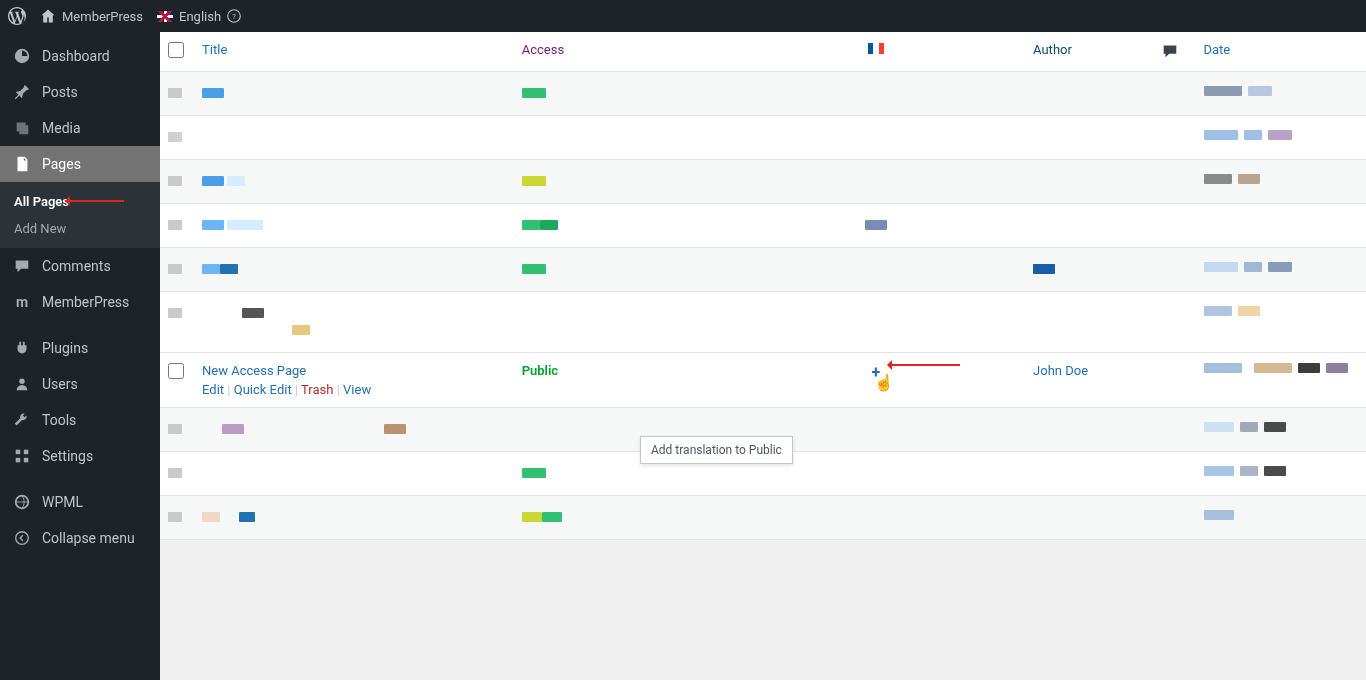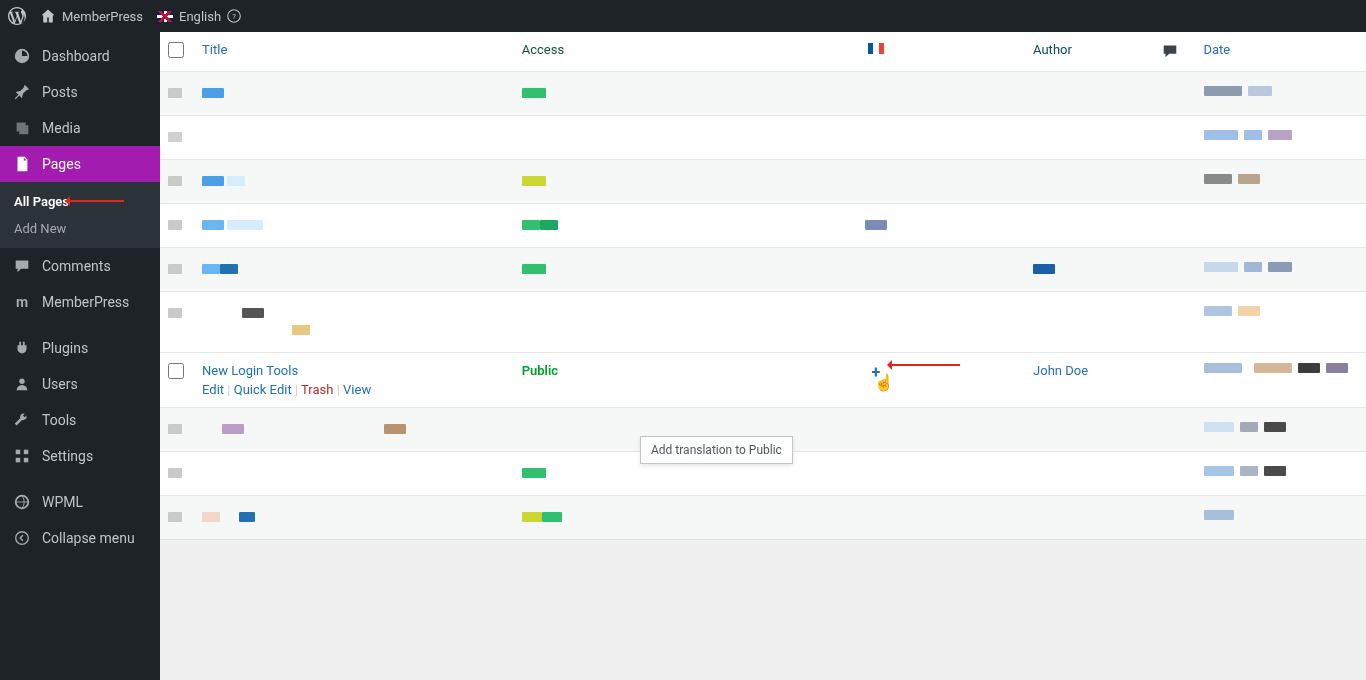--- a/index.html
+++ b/index.html
@@ -14,21 +14,21 @@
   linear-gradient(#fff, #fff) center/3px 100% no-repeat; }
 .flag-fr { width: 16px; height: 11px; display: inline-flex; }
 .flag-fr span:nth-child(1){background:#0055A4;flex:1}
 .flag-fr span:nth-child(2){background:#fff;flex:1}
 .flag-fr span:nth-child(3){background:#EF4135;flex:1}
 
 .layout { display: flex; justify-content: space-between; }
 .sidebar { width: 160px; background: #1d2327; color: #c3c4c7; min-height: calc(100vh - 32px); padding-top: 6px; }
 .sidebar .mi { display: flex; align-items: center; gap: 10px; padding: 8px 12px; cursor: pointer; font-size: 14px; }
 .sidebar .mi .ic { width: 20px; height: 20px; display: flex; align-items: center; justify-content: center; }
-.sidebar .mi.active { background: #a21caf; color: #fff; position: relative; }
+.sidebar .mi.active { background: #737373; color: #fff; position: relative; }
 .sidebar .mi.active::after { content: ""; position: absolute; right: -8px; top: 50%; transform: translateY(-50%); border: 8px solid transparent; border-right-color: #f0f0f1; }
 .sidebar .sub { background: #2c3338; padding: 6px 0; }
 .sidebar .sub .si { padding: 6px 14px; font-size: 13px; cursor: pointer; color: #a7aaad; position: relative; }
 .sidebar .sub .si.curr { color: #fff; font-weight: 600; }
 .sidebar .spacer { height: 10px; }
 
 .content { flex: 1; padding: 0; position: relative; }
 .table { width: 100%; border-collapse: collapse; background: #fff; }
 .table th, .table td { text-align: left; padding: 10px 8px; border-bottom: 1px solid #e5e5e5; font-size: 13px; vertical-align: top; }
 .table th { font-weight: 400; color: #2271b1; }
@@ -200,21 +200,21 @@
       <span>Collapse menu</span>
     </div>
   </div>
 
   <div class="content">
     <table class="table">
       <thead>
         <tr>
           <th class="col-check"><input type="checkbox" style=""></th>
           <th class="col-title"><span>Title</span></th>
-          <th class="col-access"><span style="color:#14532d">Access</span></th>
+          <th class="col-access"><span style="color:#701a75">Access</span></th>
           <th class="col-flag" style="text-align:center"><span class="flag-fr">
                 <span></span>
                 <span></span>
                 <span></span>
               </span></th>
           <th class="col-author"><span style="color:#0c4a6e">Author</span></th>
           <th class="col-comments">
               <svg width="18" height="18" viewBox="0 0 20 20" fill="#3c434a">
                 <path d="M3 4h14v9H9l-4 4v-4H3V4z"></path>
               </svg>
@@ -302,21 +302,21 @@
                 <span class="blur" style="width:28px;background:#b0c5e0"></span>
                 <span class="blur" style="width:22px;background:#f0d4a8"></span>
               </div>
             </td>
         </tr>
 
 
         <tr>
           <td><input type="checkbox" style=""></td>
           <td>
-            <span class="link">New Login Tools</span>
+            <span class="link">New Access Page</span>
             <div class="row-actions">
               <span>Edit</span>
               <span class="sep"> | </span>
               <span>Quick Edit</span>
               <span class="sep"> | </span>
               <span class="trash">Trash</span>
               <span class="sep"> | </span>
               <span>View</span>
             </div>
           </td>

